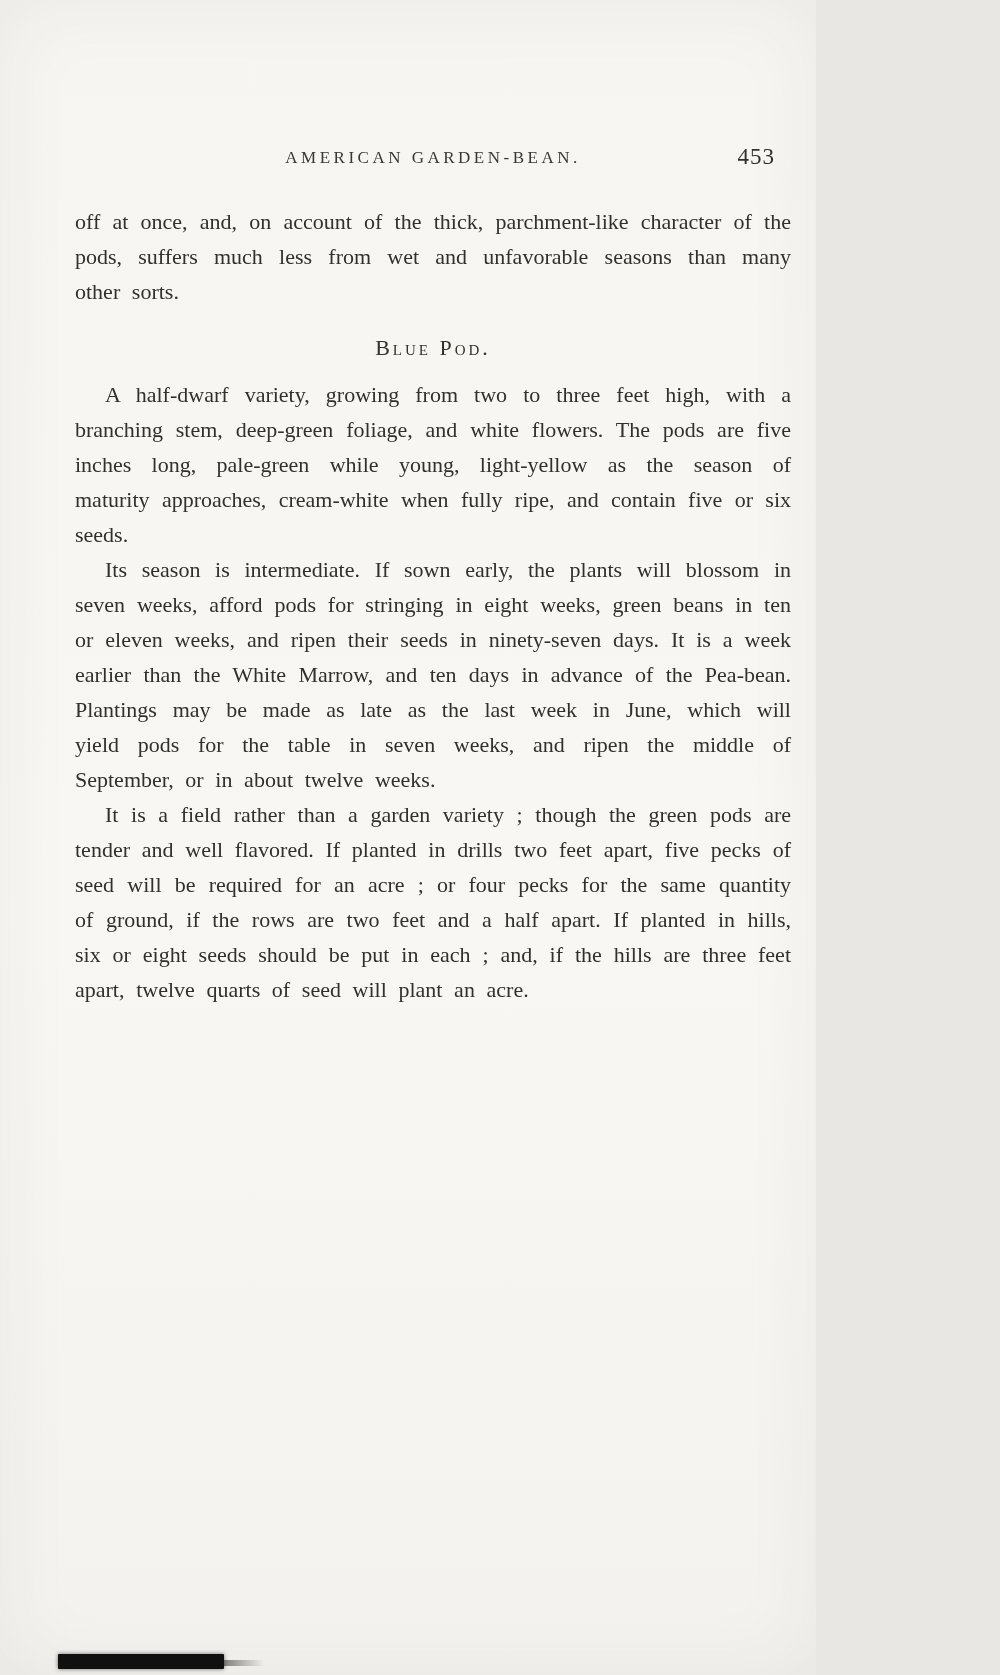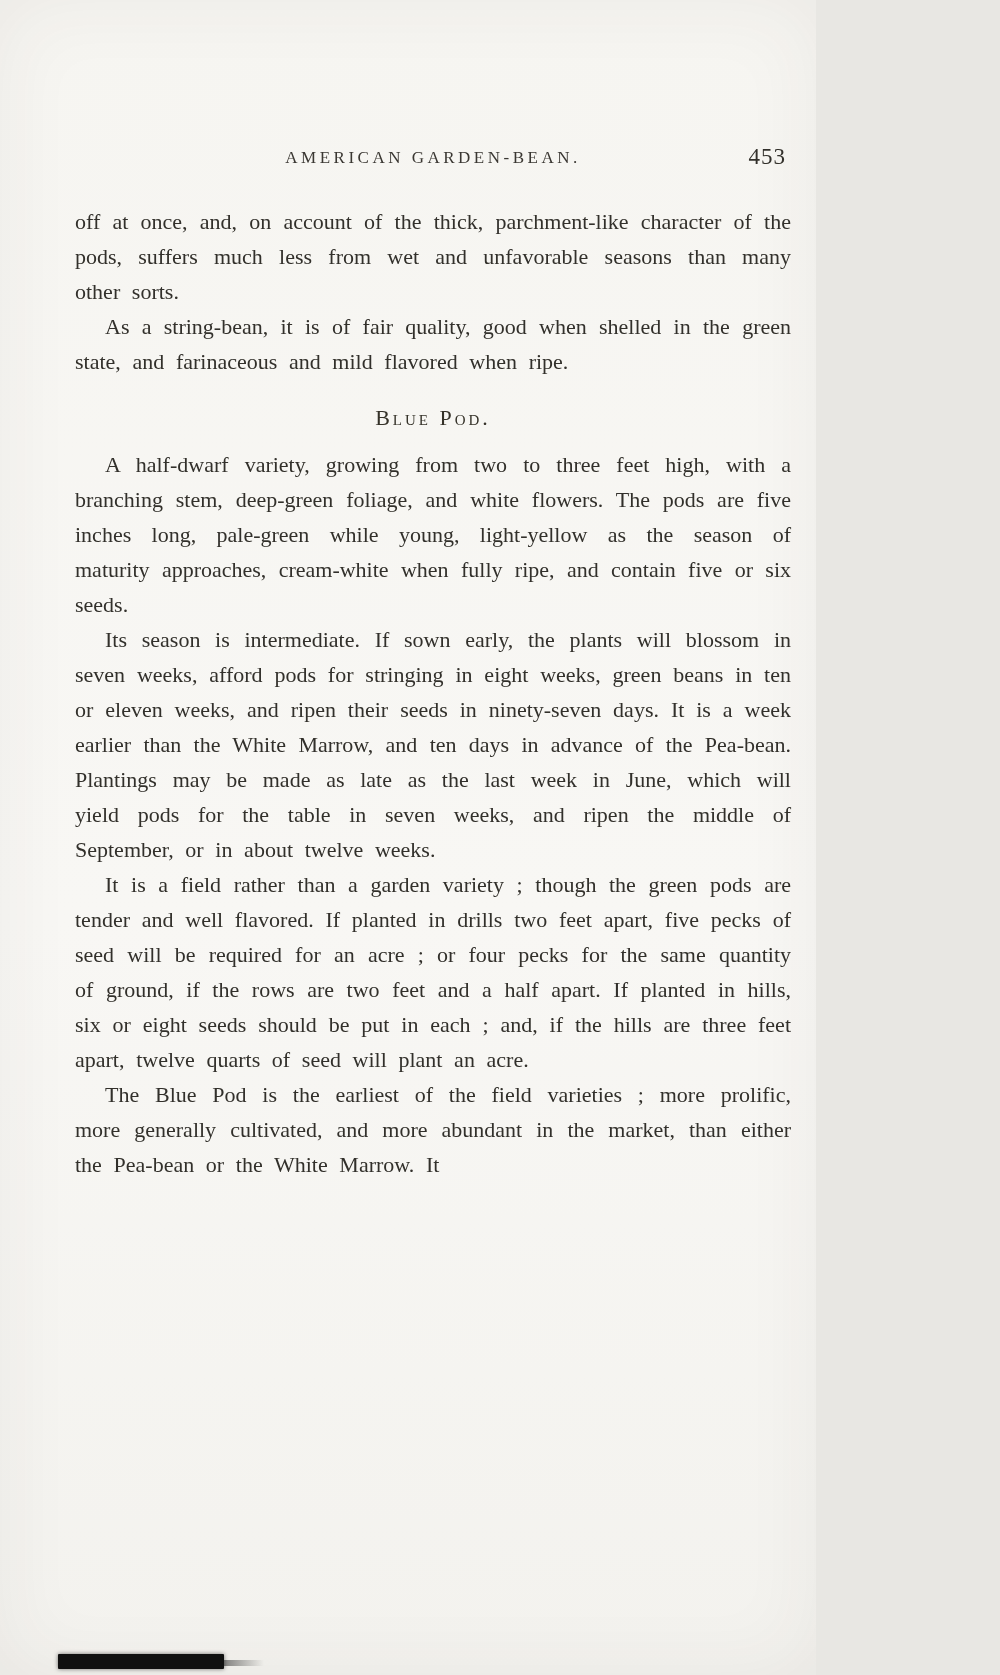--- a/index.html
+++ b/index.html
@@ -33,21 +33,21 @@
     left: 50%;
     bottom: 2px;
     transform: translateX(-50%);
     font-size: 17px;
     letter-spacing: 3.5px;
     white-space: nowrap;
     color: #3a3732;
   }
   .page-number {
     position: absolute;
-    right: 5px;
+    right: 16px;
     bottom: 0;
     font-size: 23px;
     letter-spacing: 1px;
   }
   .para {
     font-size: 22px;
     line-height: 35px;
     text-align: justify;
     word-spacing: 0.28em;
   }
@@ -95,32 +95,30 @@
 
   <div class="content-column">
 
     <header class="running-header">
       <span class="running-title">AMERICAN GARDEN-BEAN.</span>
       <span class="page-number">453</span>
     </header>
 
     <p class="para">off at once, and, on account of the thick, parchment-like character of the pods, suffers much less from wet and unfavorable seasons than many other sorts.</p>
 
-    <p class="para indent">As a string-bean, it is of fair quality, good when shelled in the green state, and farinaceous and mild flavored when ripe.</p>
 
     <h2 class="section-heading">Blue Pod.</h2>
 
     <p class="para indent">A half-dwarf variety, growing from two to three feet high, with a branching stem, deep-green foliage, and white flowers. The pods are five inches long, pale-green while young, light-yellow as the season of maturity approaches, cream-white when fully ripe, and contain five or six seeds.</p>
 
     <p class="para indent">Its season is intermediate. If sown early, the plants will blossom in seven weeks, afford pods for stringing in eight weeks, green beans in ten or eleven weeks, and ripen their seeds in ninety-seven days. It is a week earlier than the White Marrow, and ten days in advance of the Pea-bean. Plantings may be made as late as the last week in June, which will yield pods for the table in seven weeks, and ripen the middle of September, or in about twelve weeks.</p>
 
 
     <p class="para indent">It is a field rather than a garden variety&nbsp;; though the green pods are tender and well flavored. If planted in drills two feet apart, five pecks of seed will be required for an acre&nbsp;; or four pecks for the same quantity of ground, if the rows are two feet and a half apart. If planted in hills, six or eight seeds should be put in each&nbsp;; and, if the hills are three feet apart, twelve quarts of seed will plant an acre.</p>
 
-    <p class="para indent">The Blue Pod is the earliest of the field varieties&nbsp;; more prolific, more generally cultivated, and more abundant in the market, than either the Pea-bean or the White Marrow.  It</p>
 
   </div>
 
   <div class="gutter-line"></div>
   <div class="scan-bar"></div>
   <div class="scan-bar-fade"></div>
 
 </div>
 
 </body></html>

